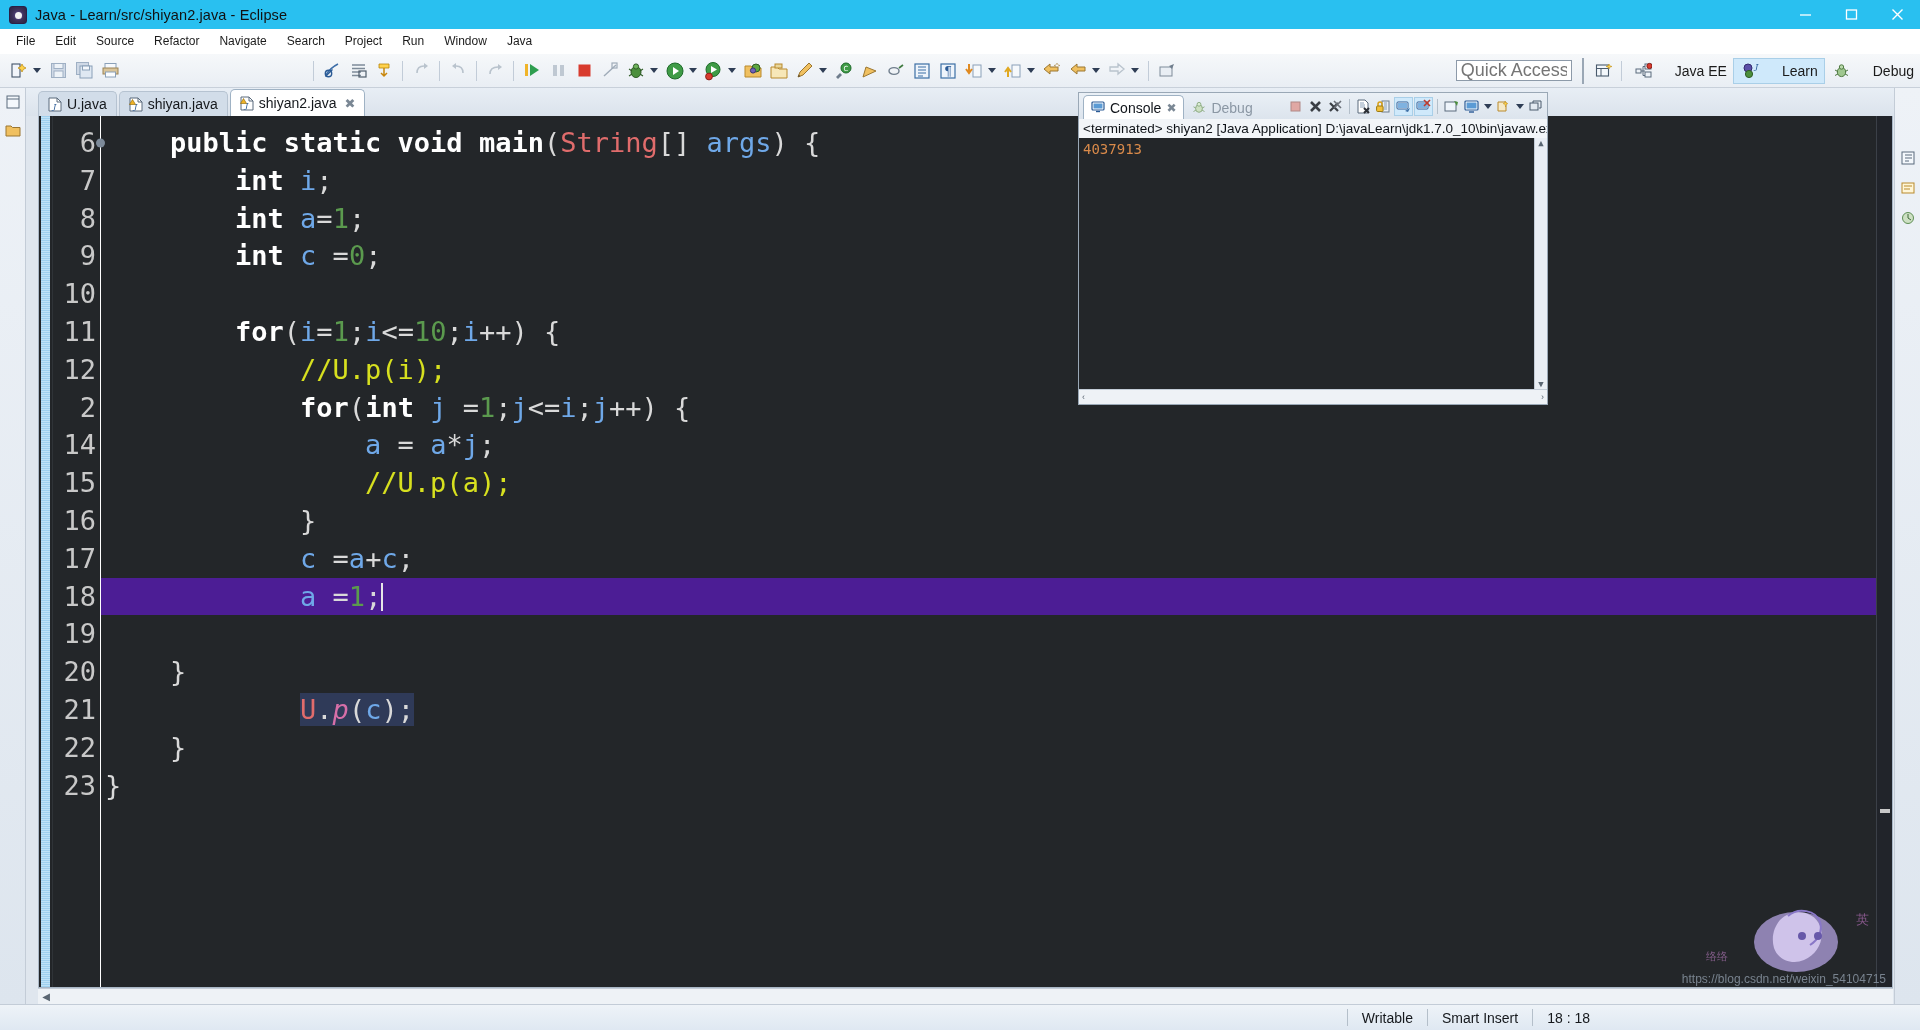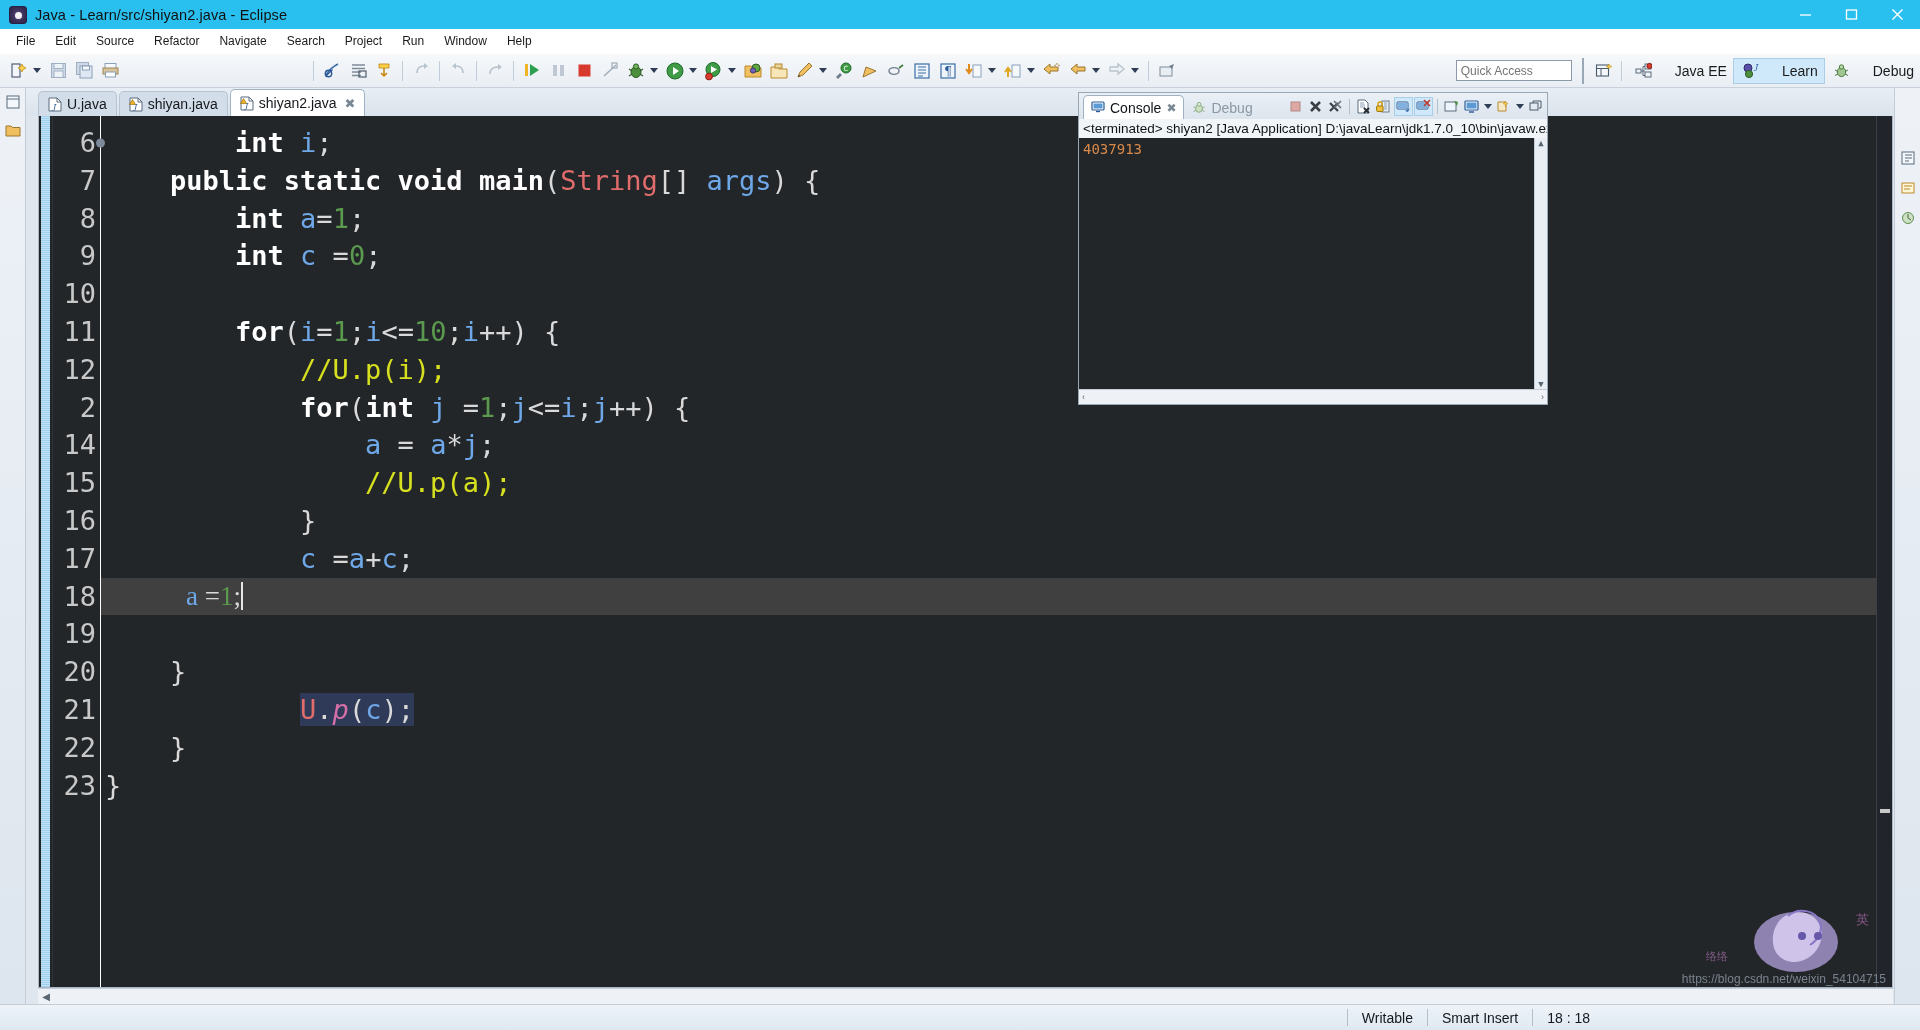--- a/index.html
+++ b/index.html
@@ -70,21 +70,21 @@
     content: ""; width: 0; height: 0;
     border-left: 4px solid transparent; border-right: 4px solid transparent;
     border-top: 5px solid #2e3d55;
   }
   .tb-sep { width: 1px; height: 20px; background: #c2ccd8; margin: 0 5px; }
   .tb-spacer { flex: 1; }
 
   .quick-access {
     width: 116px; height: 21px;
     border: 1px solid #8d9aa9; background: #fff;
-    font-size: 12px; color: #6d6d6d;
+    font-size: 18px; color: #6d6d6d;
     padding: 0 4px; line-height: 19px; margin-right: 8px;
   }
   .persp-sep { width: 2px; height: 26px; background: #9aa7b5; margin: 0 8px 0 2px; }
   .persp-btn {
     display: flex; align-items: center; gap: 20px;
     height: 26px; padding: 0 6px; font-size: 14px; color: #1b1b1b;
   }
   .persp-btn.active { background: #cfe9fb; border: 1px solid #a9cfe8; }
   .persp-open { width: 24px; height: 24px; display:flex; align-items:center; justify-content:center;}
 
@@ -162,21 +162,21 @@
     flex: 1; position: relative; padding-top: 8px;
     font-family: "DejaVu Sans Mono", monospace;
     font-size: 27px;
     overflow: hidden;
   }
   .cline {
     height: 37.8px; line-height: 37.8px;
     white-space: pre; padding-left: 4px;
     color: #d9d9d9;
   }
-  .cline.current { background: #404040; font-family: Liberation Serif, serif; }
+  .cline.current { background: #4c1d95; }
   .cline .selbox { background: #2f3a58; padding: 1px 0; }
   .tk-kw   { color: #ffffff; font-weight: bold; }
   .tk-var  { color: #6fa8e8; }
   .tk-num  { color: #5b9a4e; }
   .tk-cmt  { color: #d7e01f; }
   .tk-type { color: #e06c6c; }
   .tk-p    { color: #d66fa8; font-style: italic; }
   .tk-pl   { color: #d9d9d9; }
   .tk-u    { color: #e06c6c; }
   .caret {
@@ -309,21 +309,21 @@
 <div class="menubar">
   <div class="menu-item">File</div>
   <div class="menu-item">Edit</div>
   <div class="menu-item">Source</div>
   <div class="menu-item">Refactor</div>
   <div class="menu-item">Navigate</div>
   <div class="menu-item">Search</div>
   <div class="menu-item">Project</div>
   <div class="menu-item">Run</div>
   <div class="menu-item">Window</div>
-  <div class="menu-item">Help</div>
+  <div class="menu-item">Java</div>
 </div>
 
 <div class="toolbar">
   <div class="tb-item">
     <span class="tb-icon">
       <svg width="20" height="20" viewBox="0 0 20 20">
         <rect x="3" y="3" width="8" height="13" fill="#f2f5fa" stroke="#44546a" stroke-width="1.1"></rect>
         <path d="M13 3l1.3 2.6L17 7l-2.7 1.4L13 11l-1.3-2.6L9 7l2.7-1.4z" fill="#ffd24d" stroke="#b8860b" stroke-width=".7"></path>
       </svg>
     </span>
@@ -712,22 +712,22 @@
           <div class="gline">16</div>
           <div class="gline">17</div>
           <div class="gline">18</div>
           <div class="gline">19</div>
           <div class="gline">20</div>
           <div class="gline">21</div>
           <div class="gline">22</div>
           <div class="gline">23</div>
         </div>
       <div class="code" id="code">
+          <div class="cline"><span class="tk-pl">    </span><span class="tk-kw">public static void main</span><span class="tk-pl">(</span><span class="tk-type">String</span><span class="tk-pl">[] </span><span class="tk-var">args</span><span class="tk-pl">) {</span></div>
           <div class="cline"><span class="tk-pl">        </span><span class="tk-kw">int</span><span class="tk-pl"> </span><span class="tk-var">i</span><span class="tk-pl">;</span></div>
-          <div class="cline"><span class="tk-pl">    </span><span class="tk-kw">public static void main</span><span class="tk-pl">(</span><span class="tk-type">String</span><span class="tk-pl">[] </span><span class="tk-var">args</span><span class="tk-pl">) {</span></div>
           <div class="cline"><span class="tk-pl">        </span><span class="tk-kw">int</span><span class="tk-pl"> </span><span class="tk-var">a</span><span class="tk-pl">=</span><span class="tk-num">1</span><span class="tk-pl">;</span></div>
           <div class="cline"><span class="tk-pl">        </span><span class="tk-kw">int</span><span class="tk-pl"> </span><span class="tk-var">c</span><span class="tk-pl"> =</span><span class="tk-num">0</span><span class="tk-pl">;</span></div>
           <div class="cline">&nbsp;</div>
           <div class="cline"><span class="tk-pl">        </span><span class="tk-kw">for</span><span class="tk-pl">(</span><span class="tk-var">i</span><span class="tk-pl">=</span><span class="tk-num">1</span><span class="tk-pl">;</span><span class="tk-var">i</span><span class="tk-pl">&lt;=</span><span class="tk-num">10</span><span class="tk-pl">;</span><span class="tk-var">i</span><span class="tk-pl">++) {</span></div>
           <div class="cline"><span class="tk-pl">            </span><span class="tk-cmt">//U.p(i);</span></div>
           <div class="cline"><span class="tk-pl">            </span><span class="tk-kw">for</span><span class="tk-pl">(</span><span class="tk-kw">int</span><span class="tk-pl"> </span><span class="tk-var">j</span><span class="tk-pl"> =</span><span class="tk-num">1</span><span class="tk-pl">;</span><span class="tk-var">j</span><span class="tk-pl">&lt;=</span><span class="tk-var">i</span><span class="tk-pl">;</span><span class="tk-var">j</span><span class="tk-pl">++) {</span></div>
           <div class="cline"><span class="tk-pl">                </span><span class="tk-var">a</span><span class="tk-pl"> = </span><span class="tk-var">a</span><span class="tk-pl">*</span><span class="tk-var">j</span><span class="tk-pl">;</span></div>
           <div class="cline"><span class="tk-pl">                </span><span class="tk-cmt">//U.p(a);</span></div>
           <div class="cline"><span class="tk-pl">            }</span></div>
           <div class="cline"><span class="tk-pl">            </span><span class="tk-var">c</span><span class="tk-pl"> =</span><span class="tk-var">a</span><span class="tk-pl">+</span><span class="tk-var">c</span><span class="tk-pl">;</span></div>

